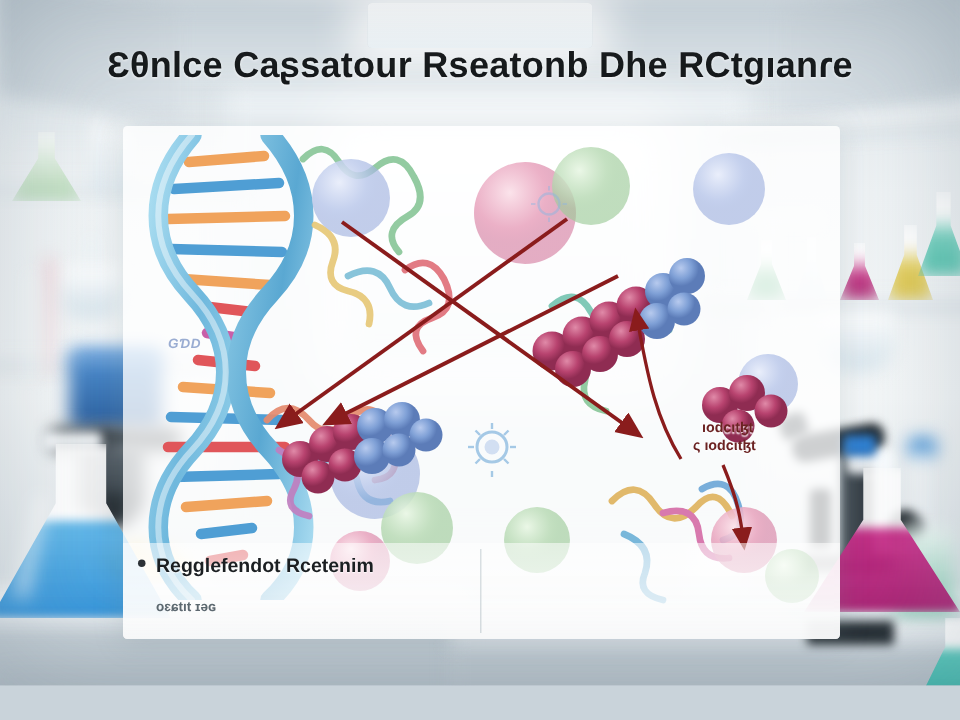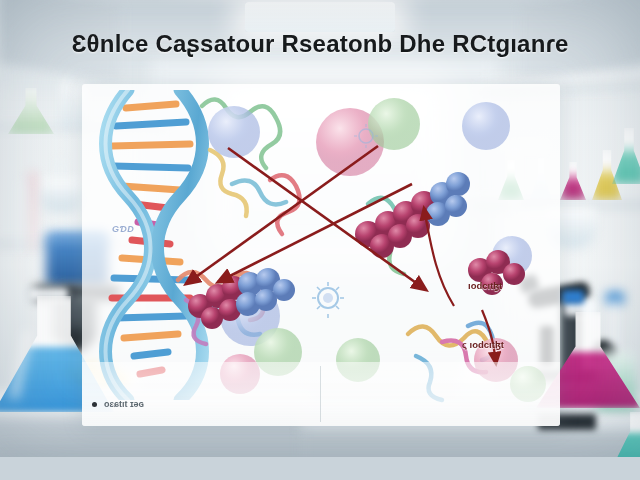--- a/index.html
+++ b/index.html
@@ -141,28 +141,28 @@
 
   
   .title{position:absolute;left:0;top:30px;width:640px;text-align:center;
     font-size:24px;font-weight:bold;color:#141719;letter-spacing:.2px;
     text-shadow:0 1px 2px rgba(255,255,255,.85);}
 
   .callout{position:absolute;left:372px;top:196px;width:110px;
     font-size:9.5px;font-weight:bold;color:#6b2222;line-height:11.5px;
     text-shadow:0 1px 1px rgba(255,255,255,.9);}
   .callout .l2{padding-left:14px;}
-  .callout .l3{padding-left:8px;margin-top:47px;}
+  .callout .l3{padding-left:8px;}
 
   .capBlock{position:absolute;bottom:16px;}
   .capL{left:22px;width:210px;}
   .capR{left:256px;width:214px;}
   .capTitle{font-size:13px;font-weight:bold;color:#1b1f22;line-height:15px;
     text-shadow:0 1px 1px rgba(255,255,255,.9);}
-  .capSub{font-size:9px;font-weight:bold;color:#5d6970;line-height:12px;margin-top:2px;}
+  .capSub{font-size:9px;font-weight:bold;color:#5d6970;line-height:12px;margin-top:14px;}
   .bullet{position:absolute;left:-12px;top:4px;width:5px;height:5px;border-radius:50%;background:#2b3136;}
   .capWrap{position:relative;padding-left:0;}
 
   .dnaLabel{position:absolute;left:18px;top:134px;font-size:9px;font-weight:bold;
     color:#7a93c4;opacity:.75;letter-spacing:.5px;font-style:italic;}
 
   
   .vig{position:absolute;inset:0;pointer-events:none;
     box-shadow:inset 0 0 70px rgba(120,135,148,.30);}
 </style>
@@ -422,20 +422,21 @@
           <span>ıodcιtɮt</span>
         </div>
       </div>
 
       <div class="capStrip"></div>
       <div class="capDivider"></div>
 
       <div class="capBlock capL">
         <div class="capWrap">
           <span class="bullet"></span>
+          <div class="capTitle">Regglefendot Rcetenim</div>
           <div class="capSub">oɛɕtıt   ɪǝɢ</div>
         </div>
       </div>
 
 
     </div>
   </div>
 
   <div class="vig"></div>
 </div>

